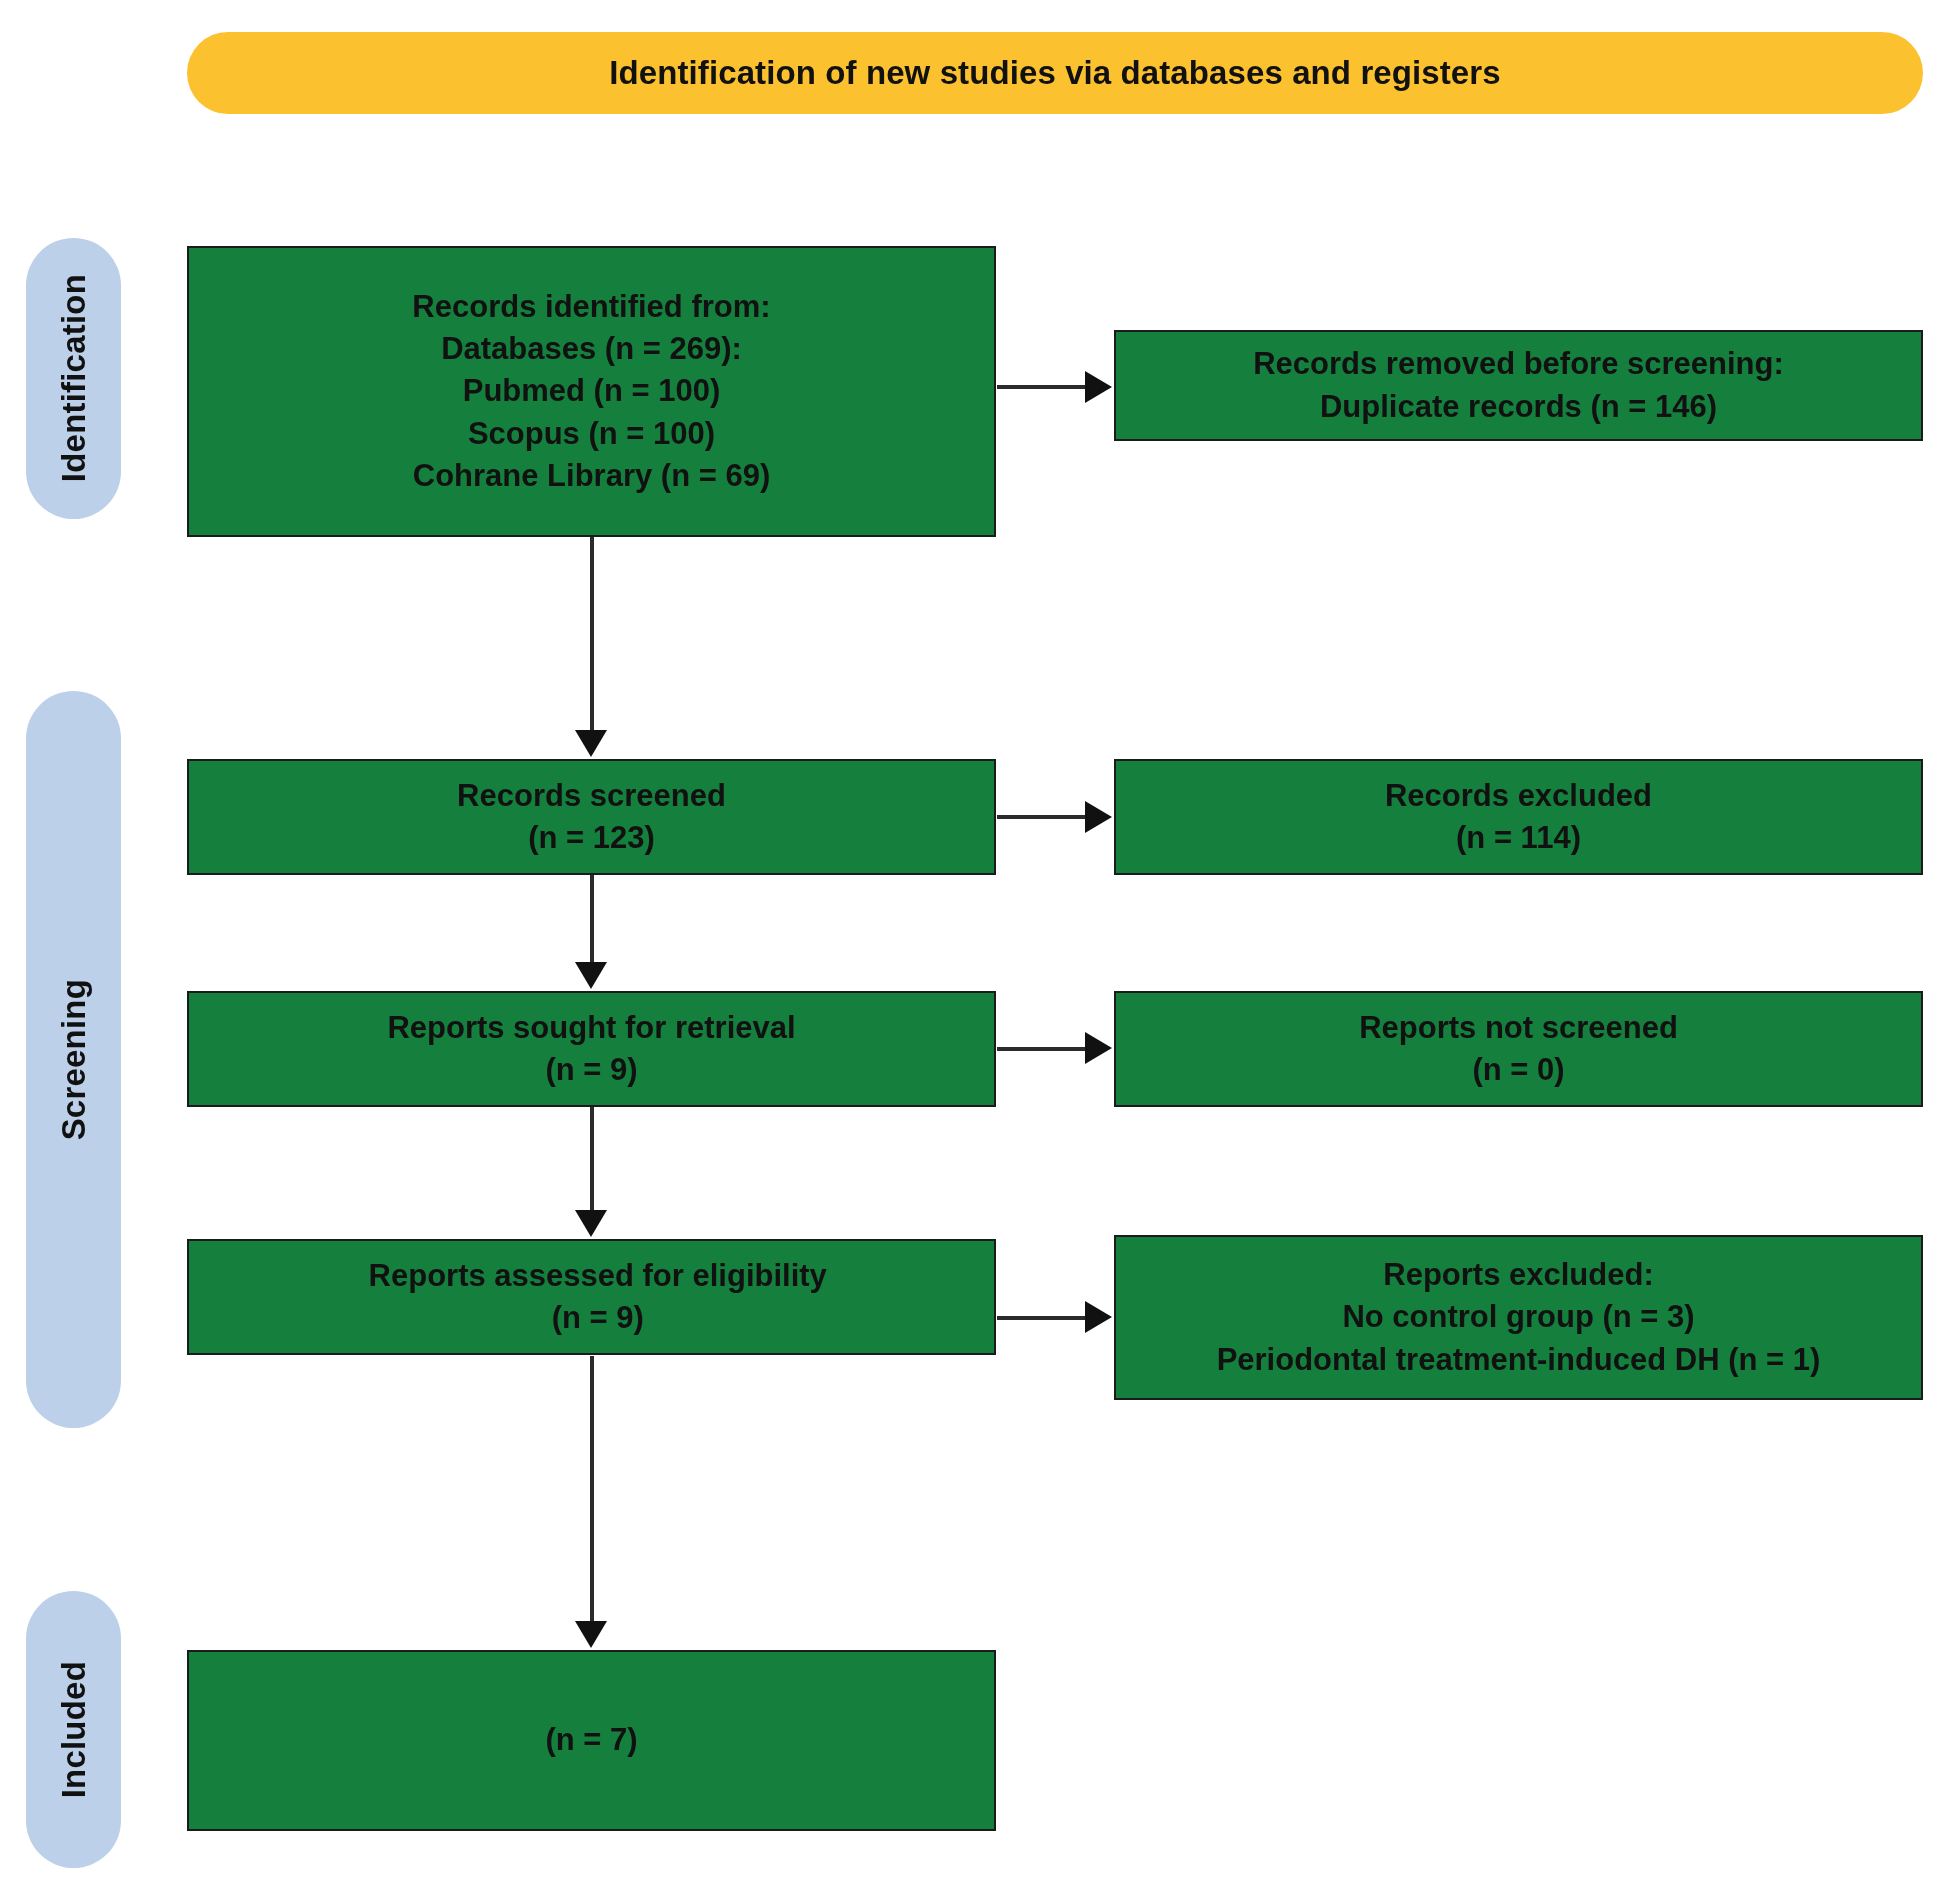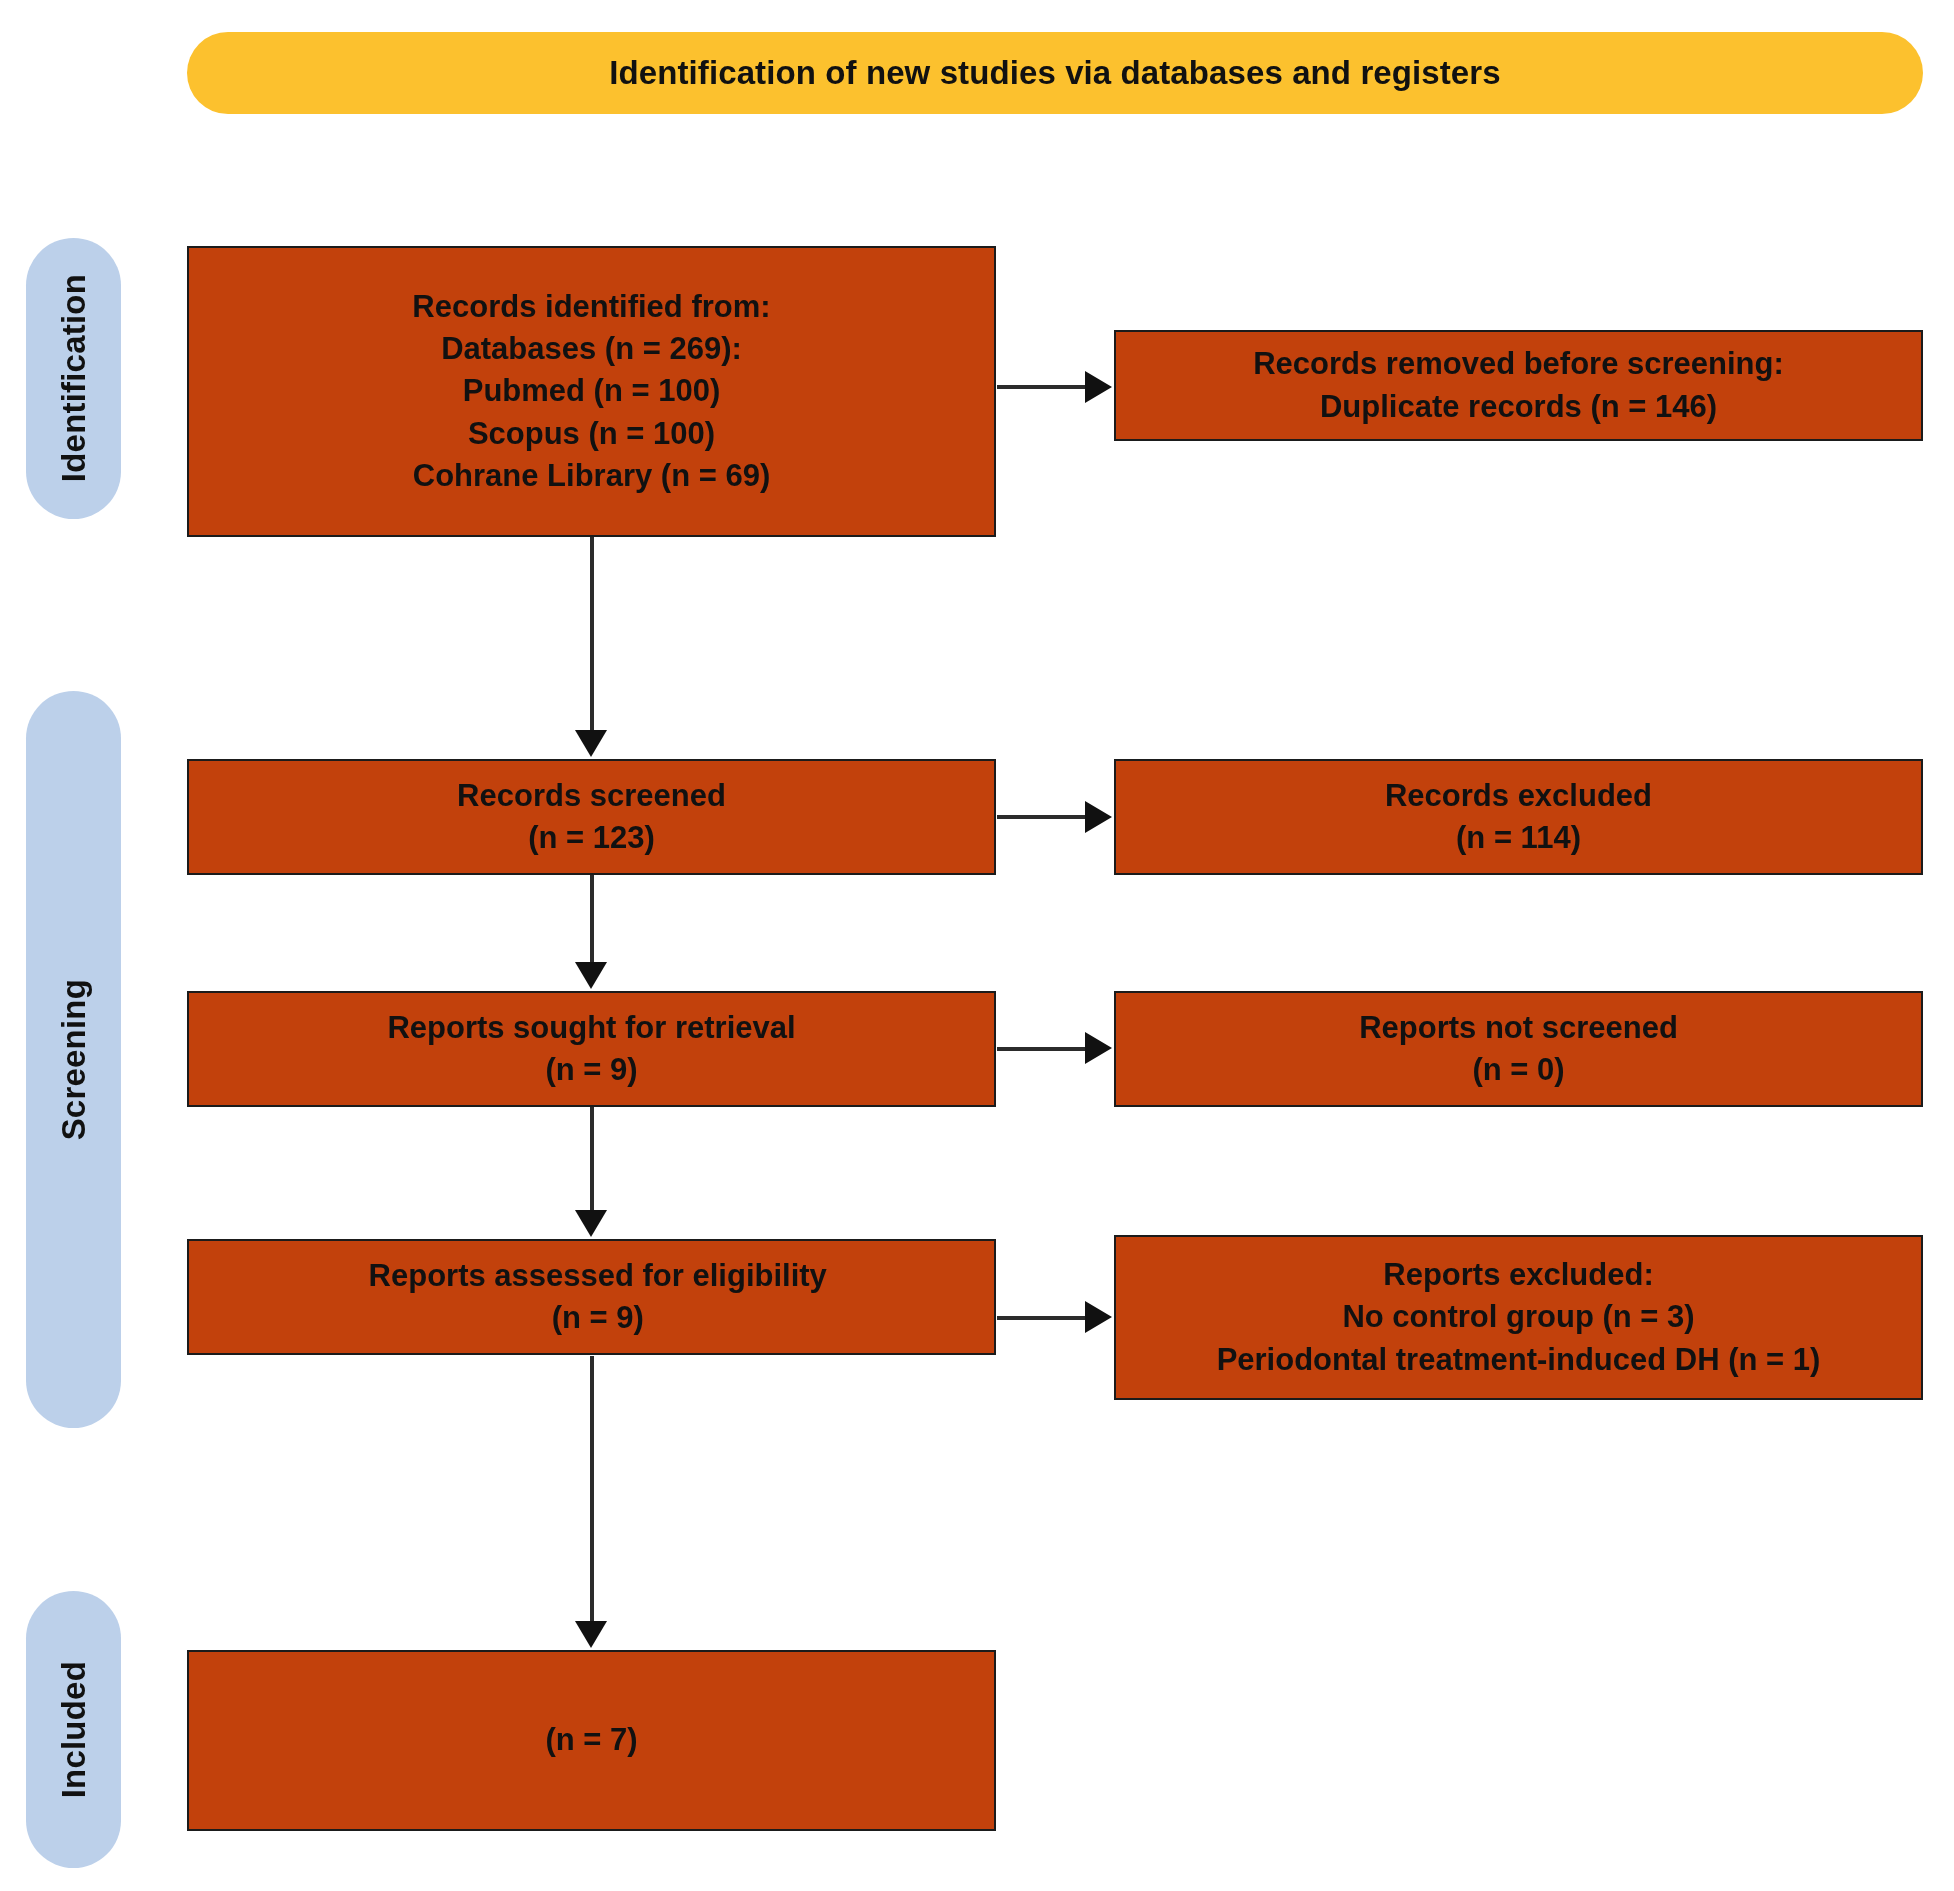--- a/index.html
+++ b/index.html
@@ -61,21 +61,21 @@
     white-space: nowrap;
     letter-spacing: 0.2px;
   }
   .rail-identification { top: 238px;  height: 281px; }
   .rail-screening     { top: 691px;  height: 737px; }
   .rail-included      { top: 1591px; height: 277px; }
 
   
   .box {
     position: absolute;
-    background: #c2410c;
+    background: #15803d;
     border: 2.9px solid #1b1b1b;
     box-sizing: border-box;
     display: flex;
     flex-direction: column;
     align-items: center;
     justify-content: center;
     text-align: center;
     padding: 5.8px 13.6px;
   }
   .box .line {

